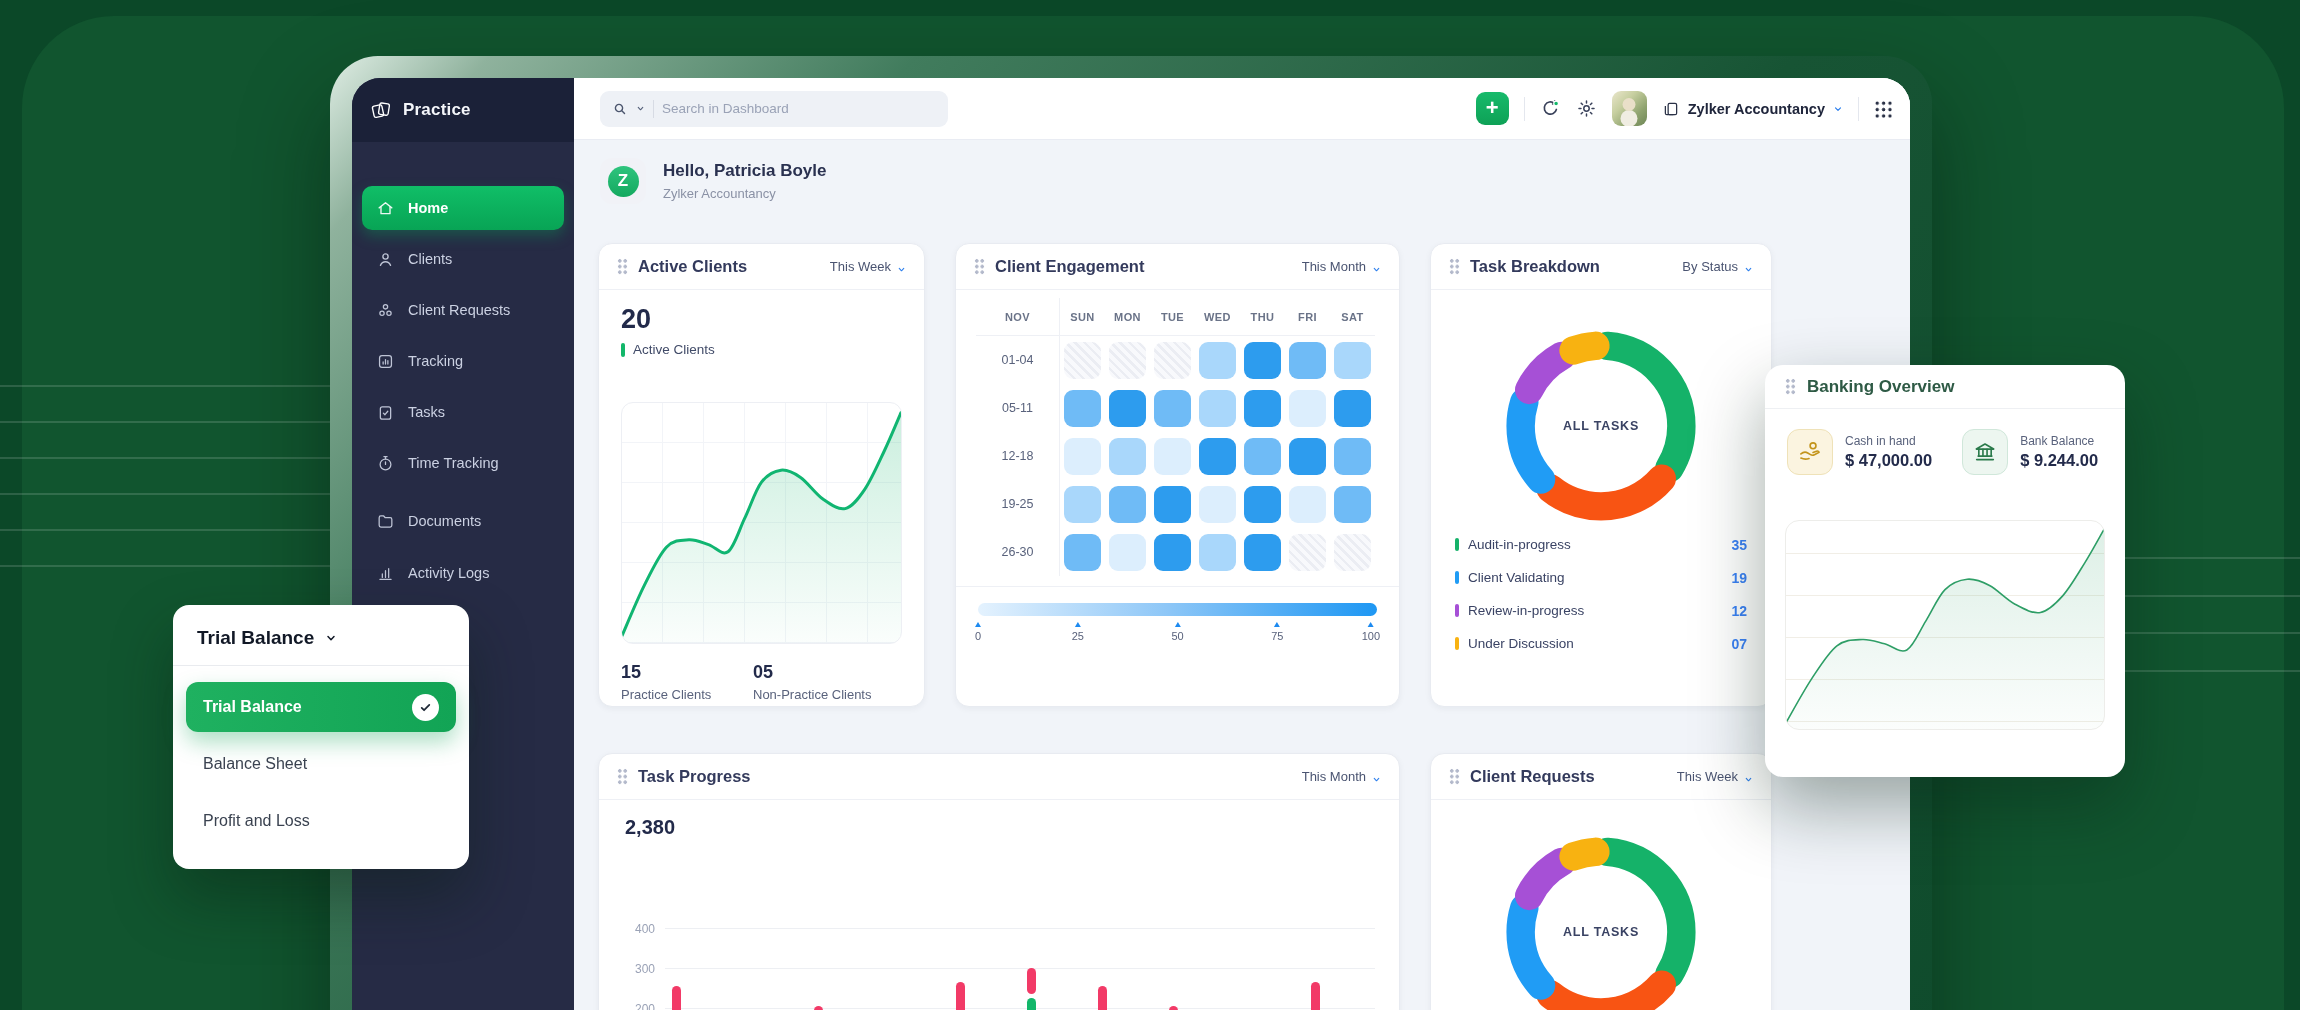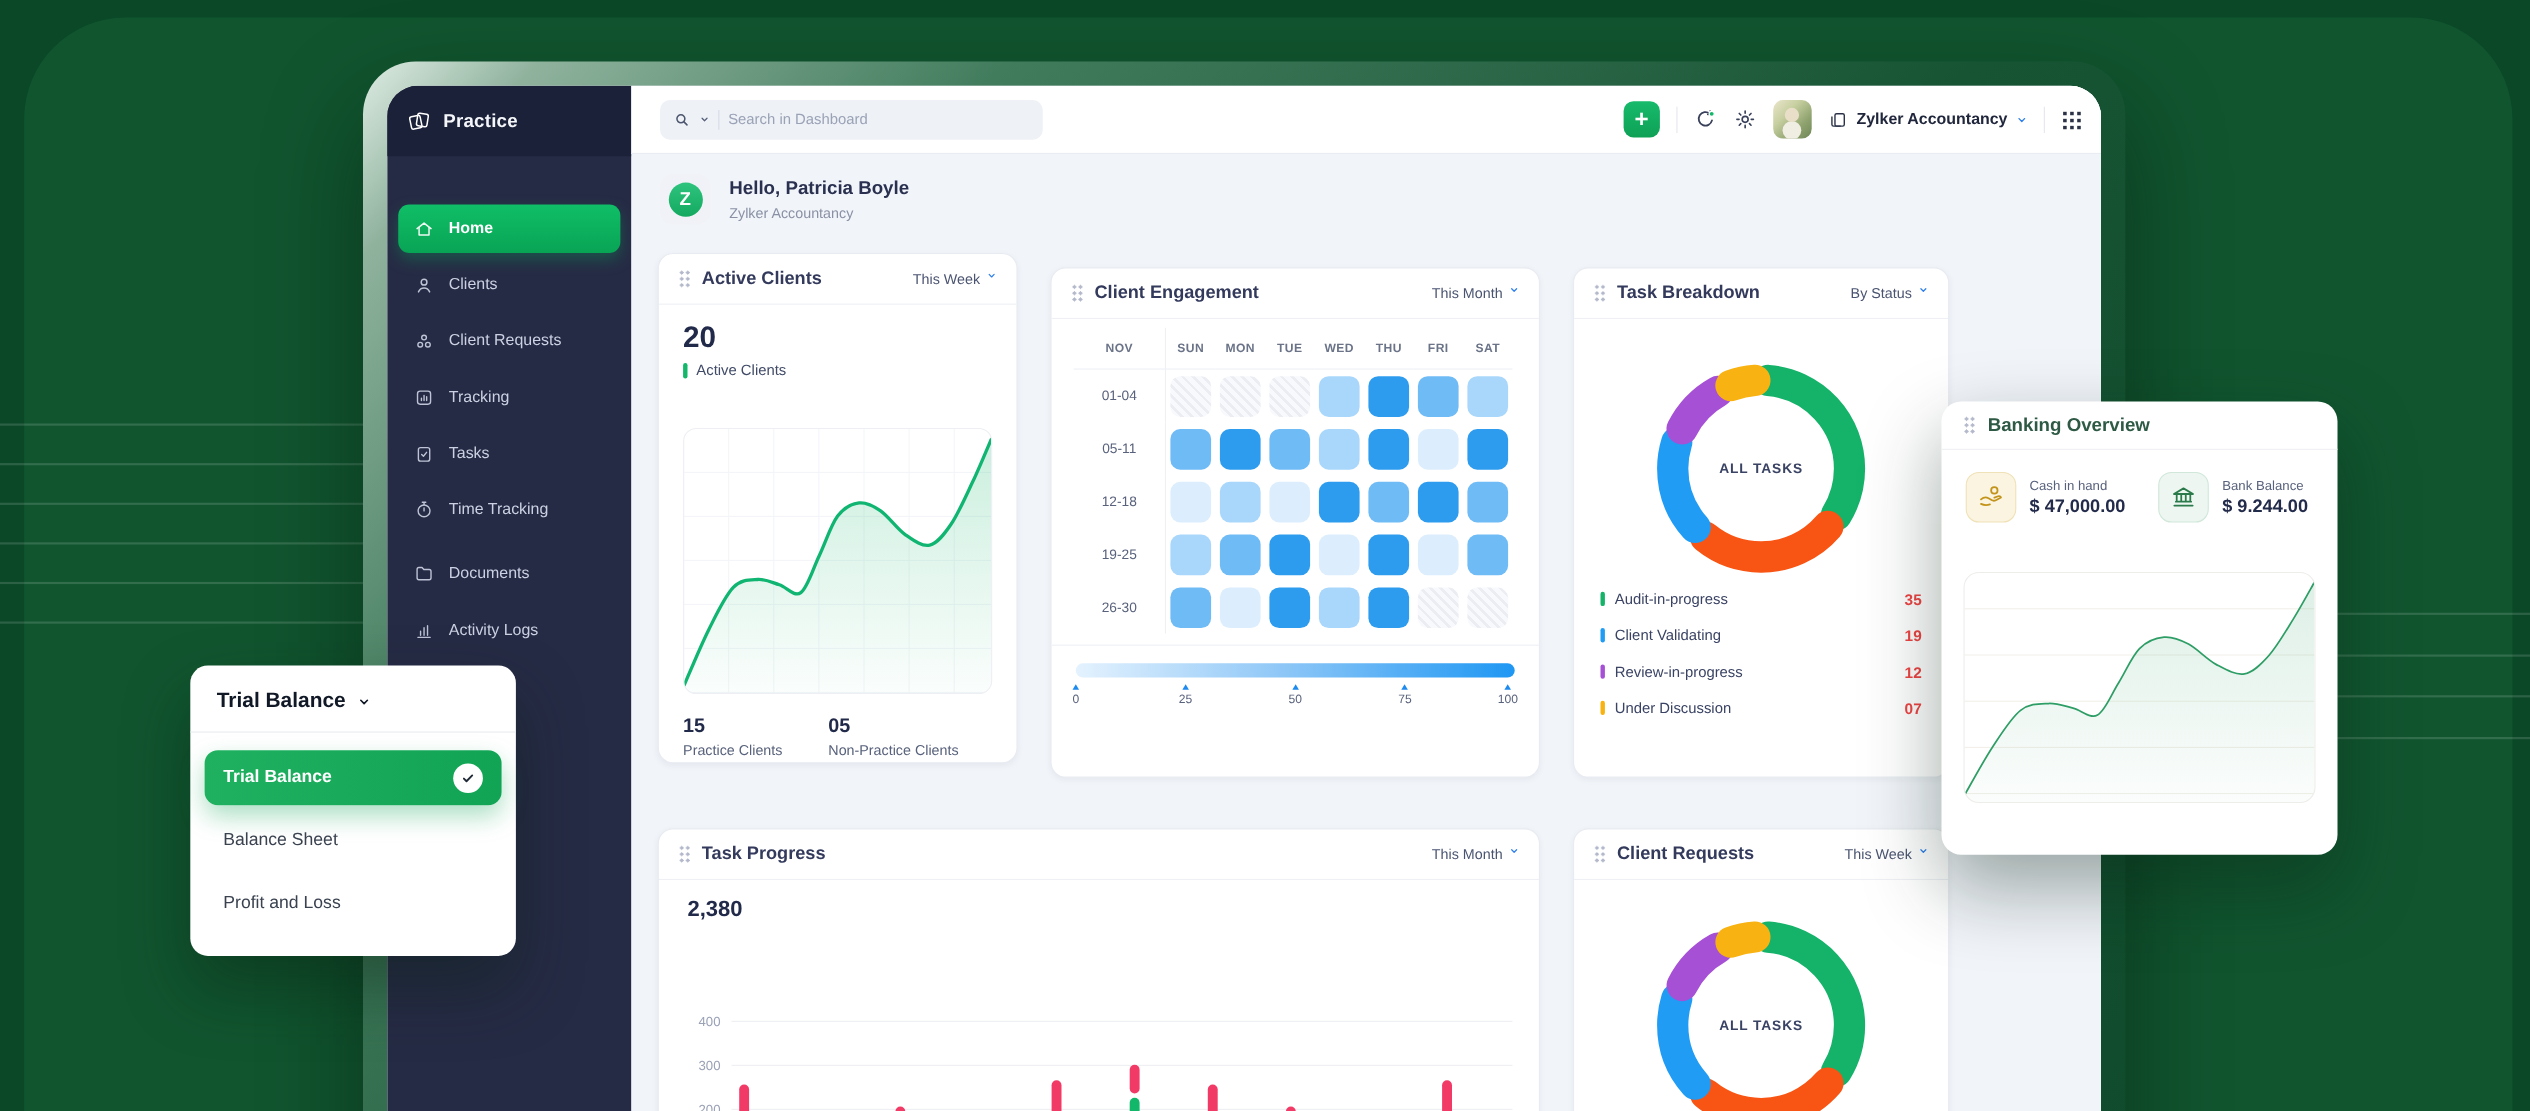--- a/index.html
+++ b/index.html
@@ -72,24 +72,24 @@
   .greet-title { font-size:17px; font-weight:800; color:#2A3150; }
   .greet-sub { font-size:13px; color:#8A91A5; margin-top:5px; }
 
   
   .card { position:absolute; background:#fff; border:1px solid #E8EBF1; border-radius:14px;
     box-shadow:0 2px 6px rgba(25,35,60,.05); }
   .card-hd { height:46px; display:flex; align-items:center; gap:10px; padding:0 18px; border-bottom:1px solid #EEF0F5; }
   .handle { width:11px; height:17px; flex:0 0 11px; cursor:grab;
     background-image:radial-gradient(circle,#B3B9CB 1.6px,transparent 1.8px); background-size:5.5px 5.7px; }
   .card-title { font-size:16.5px; font-weight:700; color:#333A5C; }
-  .filter { margin-left:auto; display:flex; align-items:flex-start; gap:6px; font-size:13px; color:#4A5471; cursor:pointer; }
+  .filter { margin-left:auto; display:flex; align-items:flex-end; gap:6px; font-size:13px; color:#4A5471; cursor:pointer; }
   .filter .chev { width:9px; height:9px; }
 
-  #card-active { left:24px; top:90px; width:327px; height:464px; }
+  #card-active { left:24px; top:103px; width:327px; height:464px; }
   .ac-value { margin:14px 22px 0; font-size:27px; font-weight:800; color:#222A4A; }
   .ac-legend { margin:7px 22px 0; display:flex; align-items:center; gap:8px; font-size:13.5px; color:#414B68; }
   .sw { width:4px; height:14px; border-radius:2px; background:#12B76A; }
   .ac-chart { position:absolute; left:22px; right:22px; top:158px; height:242px; border:1px solid #EDEFF4; border-radius:12px;
     background-image:linear-gradient(#F2F4F8 1px,transparent 1px),linear-gradient(90deg,#F2F4F8 1px,transparent 1px);
     background-size:41px 40px; background-position:-1px -1px; overflow:hidden; }
   .ac-chart svg, .bk-chart svg { position:absolute; inset:0; width:100%; height:100%; }
   .ac-stats { position:absolute; left:22px; top:418px; display:flex; }
   .ac-stat { width:132px; }
   .stat-v { font-size:18px; font-weight:800; color:#222A4A; }
@@ -120,21 +120,21 @@
   #card-requests  { left:856px; top:613px; width:342px; height:420px; }
   .donut-wrap { position:absolute; top:84px; left:50%; transform:translateX(-50%); width:196px; height:196px; }
   #card-requests .donut-wrap { top:80px; }
   .donut-wrap svg { width:100%; height:100%; }
   .donut-center { position:absolute; inset:0; display:flex; align-items:center; justify-content:center;
     font-size:12.5px; font-weight:800; color:#3A4364; letter-spacing:.8px; }
   .bd-legend { position:absolute; left:24px; right:24px; top:284px; }
   .bd-row { height:33px; display:flex; align-items:center; gap:9px; }
   .bd-sw { width:4px; height:13px; border-radius:2px; }
   .bd-label { font-size:13.5px; color:#3A4364; }
-  .bd-val { margin-left:auto; font-size:14px; font-weight:700; color:#ef4444; }
+  .bd-val { margin-left:auto; font-size:14px; font-weight:700; color:#3b82f6; }
 
   #card-progress { left:24px; top:613px; width:802px; height:420px; }
   .tp-value { margin:16px 0 0 26px; font-size:20px; font-weight:800; color:#222A4A; }
   .tp-sub { margin:5px 0 0 26px; font-size:13.5px; color:#59627C; }
   .tp-chart { position:absolute; left:22px; right:24px; top:166px; height:254px; }
   .tp-grid { position:absolute; left:44px; right:0; height:1px; background:#EDEFF3; }
   .tp-ylab { position:absolute; left:0; width:34px; text-align:right; font-size:12px; color:#9AA2B6; transform:translateY(-6px); }
   .tp-bar { position:absolute; width:9px; border-radius:5px; }
 
   

